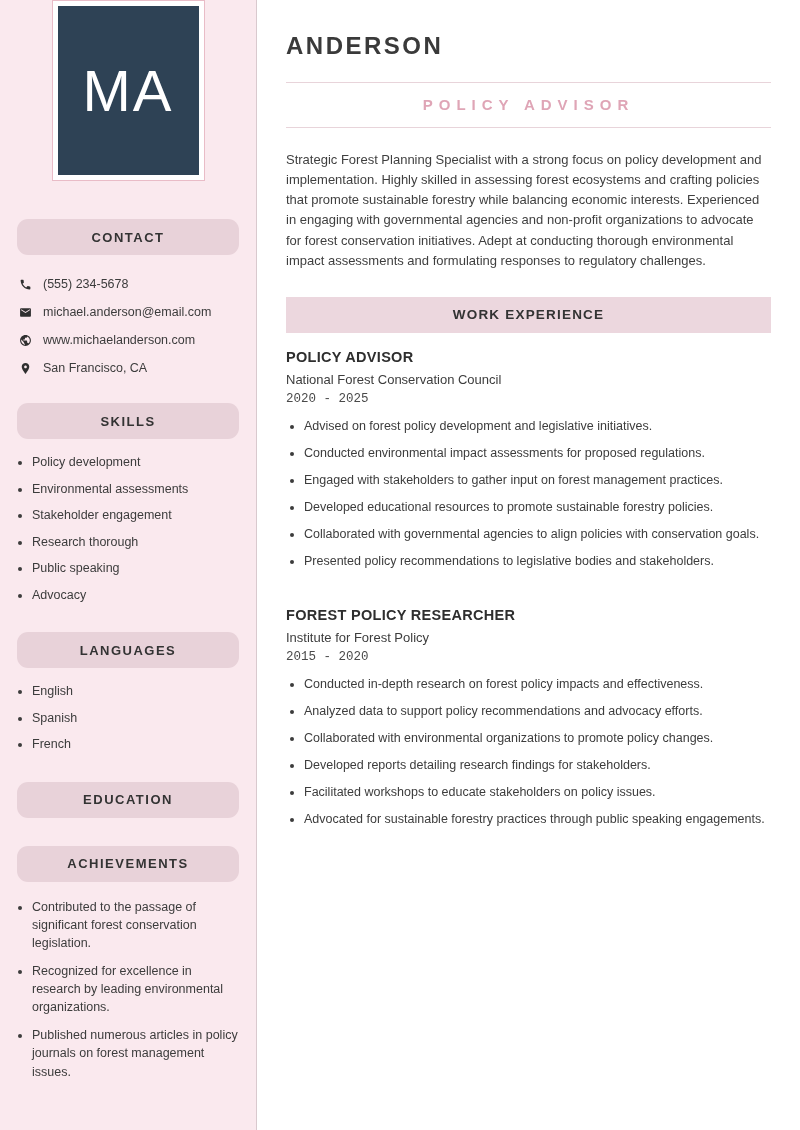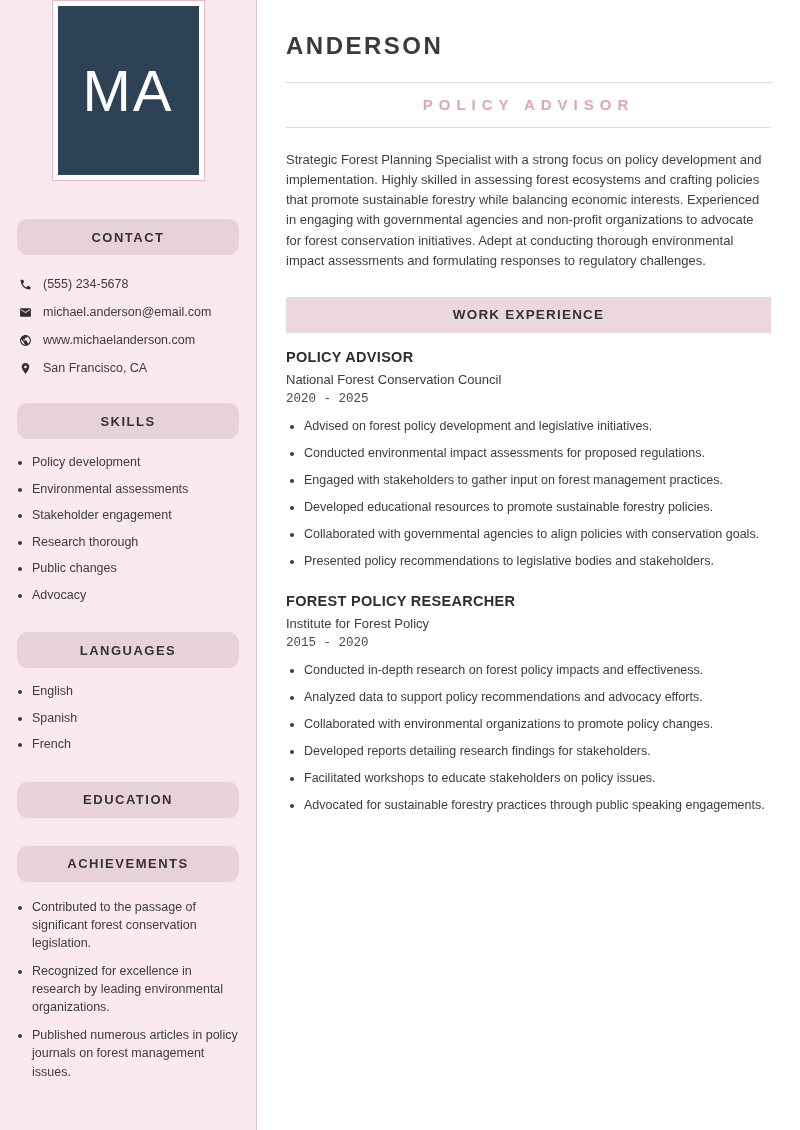--- a/index.html
+++ b/index.html
@@ -80,21 +80,21 @@
   }
   .summary {
     margin-top:22px; font-size:13px; line-height:1.55; color:#3f3f3f;
   }
   .main-header {
     background:var(--main-header-bg, #ecd7de); height:36px; margin-top:26px;
     display:flex; align-items:center; justify-content:center;
     font-weight:bold; font-size:13.5px; letter-spacing:1.2px; color:#333333;
   }
   .job { margin-top:16px; }
-  .job + .job { margin-top:22px; }
+  .job + .job { margin-top:36px; }
   .job-role { font-size:14.5px; font-weight:bold; color:#2e2e2e; letter-spacing:0.3px; }
   .job-company { font-size:13px; color:#3c3c3c; margin-top:7px; }
   .job-dates { font-size:12.5px; color:#4a4a4a; margin-top:5px;font-family:Liberation Mono, monospace; }
   .job-bullets { list-style:disc; padding-left:18px; margin-top:11px; }
   .job-bullets li { font-size:12.5px; color:#3c3c3c; margin-bottom:9px; line-height:1.45; }
 </style>
 </head>
 <body>
 
 <div class="page">
@@ -138,21 +138,21 @@
     </div>
 
     <div class="side-header mt-section">
       <span>SKILLS</span>
     </div>
     <ul class="side-list">
         <li>Policy development</li>
         <li>Environmental assessments</li>
         <li>Stakeholder engagement</li>
         <li>Research thorough</li>
-        <li>Public changes</li>
+        <li>Public speaking</li>
         <li>Advocacy</li>
       </ul>
 
     <div class="side-header mt-section">
       <span>LANGUAGES</span>
     </div>
     <ul class="side-list">
         <li>English</li>
         <li>Spanish</li>
         <li>French</li>

